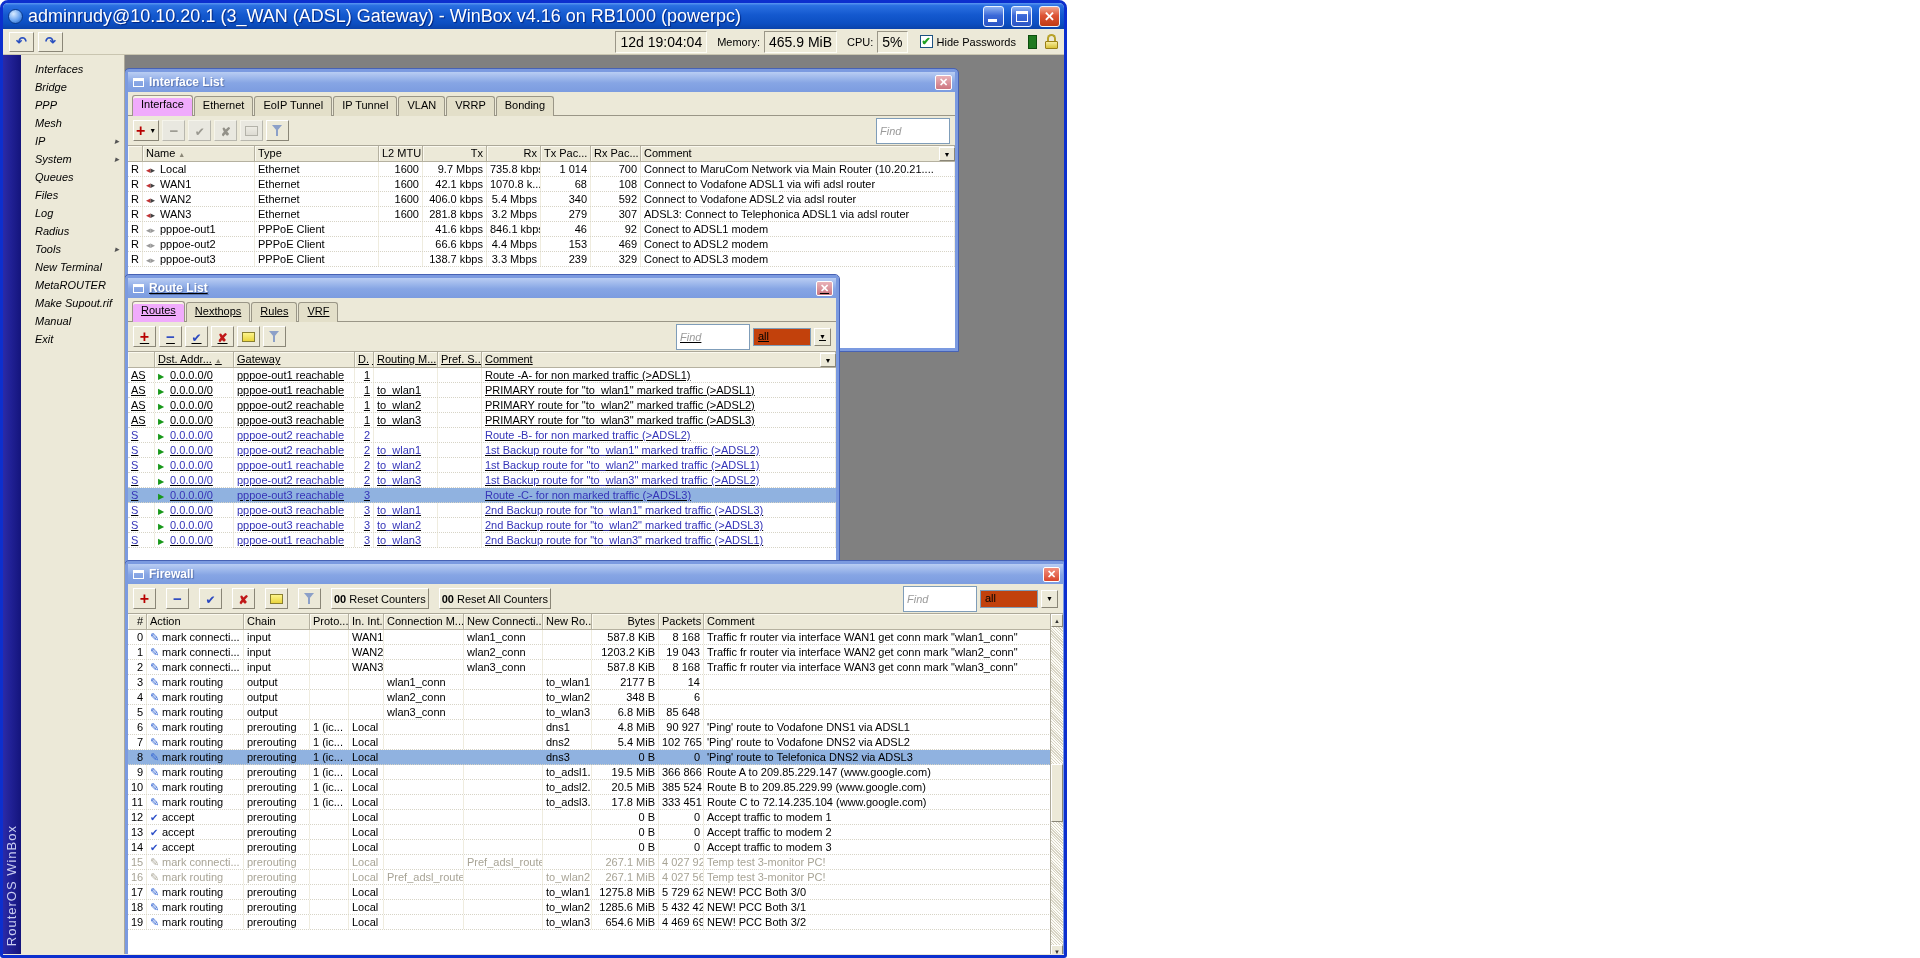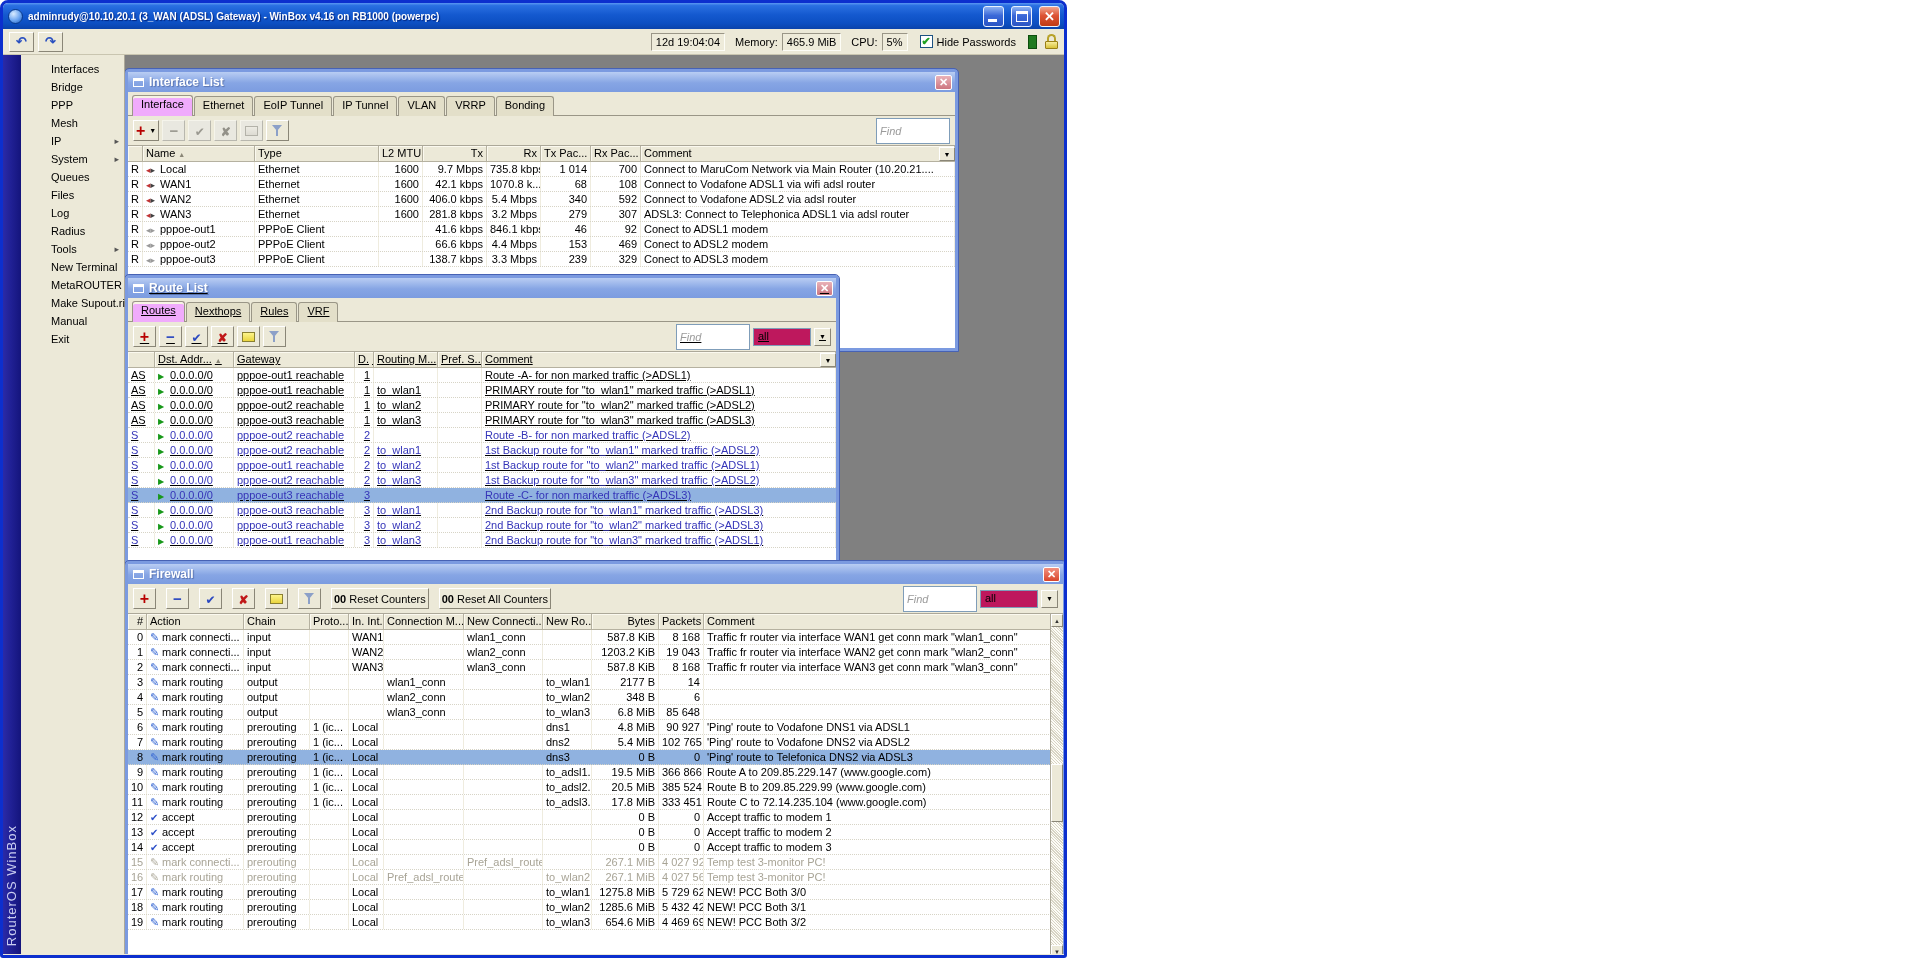--- a/index.html
+++ b/index.html
@@ -7,52 +7,52 @@
   body { font-family:"Liberation Sans", sans-serif; }
   .screen { position:relative; width:1920px; height:958px; background:#fff; overflow:hidden; }
 
   
   .main-window { position:absolute; left:0; top:0; width:1067px; height:958px;
     border:3px solid #0c2fce; border-radius:8px 8px 3px 3px; background:#ece9d8; overflow:hidden; }
   .titlebar { height:26px; display:flex; align-items:center; padding:0 4px 0 5px; gap:5px;
     background:linear-gradient(180deg,#5a97f2 0%,#2a70e2 10%,#1459cf 45%,#0c4fc2 78%,#0a43ab 100%); }
   .app-icon { width:15px; height:15px; border-radius:50%;
     background:radial-gradient(circle at 35% 30%, #d8ebff, #69a3f0 55%, #1c59ba); border:1px solid #0a3a8c; }
-  .title-text { color:#fff; font-weight:bold; font-size:10px; white-space:nowrap; overflow:hidden; flex:1;
+  .title-text { color:#fff; font-weight:normal; font-size:18px; white-space:nowrap; overflow:hidden; flex:1;
     text-shadow:1px 1px 1px #00247e; }
   .winbtn { width:21px; height:21px; border-radius:3px; border:1px solid #eaf2ff; margin-left:2px;
     background:linear-gradient(180deg,#8fb3f2,#3a68d8 45%,#2a55c4); position:relative; flex:0 0 auto; }
   .winbtn.close { background:linear-gradient(180deg,#f0a58e,#dd5335 45%,#c03a14); }
   .winbtn .g-min { position:absolute; left:4px; bottom:4px; width:9px; height:3px; background:#fff; }
   .winbtn .g-max { position:absolute; left:4px; top:4px; width:12px; height:11px; border:1px solid #fff; border-top:3px solid #fff; }
   .winbtn .g-x { position:absolute; inset:0; color:#fff; font-weight:bold; font-size:13px; line-height:19px; text-align:center; }
 
   
   .topbar { height:26px; background:#ece9d8; border-bottom:1px solid #c9c5b0; display:flex; align-items:center; padding:0 6px; gap:4px; }
   .histbtn { width:25px; height:20px; border:1px solid; border-color:#fff #8a8677 #8a8677 #fff; background:#ece9d8;
     color:#2a50c0; font-size:13px; font-weight:bold; text-align:center; line-height:17px; }
   .stat-label { font-size:11px; color:#000; margin-left:6px; }
-  .stat-box { font-size:11px; border:1px solid; border-color:#9a9687 #fdfdf6 #fdfdf6 #9a9687; background:#eeebda;
+  .stat-box { font-size:14px; border:1px solid; border-color:#9a9687 #fdfdf6 #fdfdf6 #9a9687; background:#eeebda;
     padding:2px 4px; white-space:nowrap; }
   .spacer { flex:1; }
   .cbwrap { display:flex; align-items:center; gap:4px; margin-left:8px; }
   .checkbox { width:13px; height:13px; background:#fff; border:1px solid #1d5281; font-size:11px; line-height:11px;
     text-align:center; color:#21a121; font-weight:bold; }
   .led-green { width:9px; height:14px; background:#1f7a1f; border:1px solid #0d4d0d; margin-left:8px; }
   .lock { width:13px; height:15px; position:relative; margin-left:4px; }
   .lock .shackle { width:9px; height:7px; border:2px solid #b8a22a; border-bottom:none; border-radius:5px 5px 0 0; margin:0 auto; }
   .lock .lbody { width:13px; height:8px; background:linear-gradient(#f8ec9a,#d8c23a); border:1px solid #9a7f16; border-radius:1px; }
 
   
   .mainbody { position:relative; display:flex; height:calc(100% - 53px); }
   .brand-strip { width:18px; background:linear-gradient(90deg,#2a2aa8,#14147c); position:relative; flex:0 0 auto; }
   .brand-text { position:absolute; bottom:8px; left:1px; writing-mode:vertical-rl; transform:rotate(180deg);
     color:#c9cdf0; font-size:13px; letter-spacing:1px; white-space:nowrap; }
   .sidebar { width:104px; background:#ece9d8; border-right:1px solid #aca899; flex:0 0 auto; padding-top:5px; }
-  .menu-item { position:relative; height:18px; line-height:18px; padding-left:30px; font-size:11px; color:#000; white-space:nowrap; }
+  .menu-item { position:relative; height:18px; line-height:18px; padding-left:14px; font-size:11px; color:#000; white-space:nowrap;font-style:italic; }
   .submenu-arrow { position:absolute; right:5px; top:0; font-size:9px; color:#555; }
   .mdi { position:relative; flex:1; background:#808080; overflow:hidden; }
 
   
   .cwin { position:absolute; background:#ece9d8; border:3px solid #7b9ae0; outline:1px solid #4762b4;
     border-radius:4px 4px 0 0; display:flex; flex-direction:column; overflow:hidden; }
   .ctitle { height:20px; flex:0 0 auto; display:flex; align-items:center; gap:5px; padding:0 3px 0 5px;
     background:linear-gradient(180deg,#bccff4 0%,#8fadе8 40%,#7e9ddf 60%,#company 100%);
     background:linear-gradient(180deg,#b9cdf3,#86a5e4 55%,#7c9ce0); }
   .cwin-icon { width:11px; height:9px; border:1px solid #fff; box-shadow:inset 0 2px #fff; background:transparent; }
@@ -80,21 +80,21 @@
   .check-icon::before { content:"✔"; color:#2a48c0; font-size:12px; }
   .cross-icon::before { content:"✘"; color:#c01818; font-weight:bold; font-size:12px; }
   .note-icon { width:13px; height:10px; background:linear-gradient(#fdf48a,#ead53e); border:1px solid #8a8030; }
   .filter-icon { width:13px; height:13px; position:relative; }
   .filter-icon::before { content:""; position:absolute; left:1px; top:1px; border-left:5px solid transparent;
     border-right:5px solid transparent; border-top:6px solid #8ca0c8; }
   .filter-icon::after { content:""; position:absolute; left:5px; top:6px; width:2px; height:6px; background:#8ca0c8; }
   .find-input { width:74px; height:18px; border:1px solid #7f9db9; font-size:11px; padding:12px 3px; background:#fff;
     font-family:"Liberation Sans",sans-serif; }
   .find-input::placeholder { color:#9a9a9a; font-style:italic; }
-  .all-box { width:58px; height:18px; border:1px solid #7f9db9; background:#be185d; font-size:11px; padding:1px 4px; }
+  .all-box { width:58px; height:18px; border:1px solid #7f9db9; background:#c2410c; font-size:11px; padding:1px 4px; }
   .drop-btn { width:17px; height:18px; border:1px solid; border-color:#fff #8a8677 #8a8677 #fff; background:#ece9d8;
     font-size:7px; text-align:center; line-height:16px; }
 
   
   .tablewrap { flex:1; position:relative; overflow:hidden; background:#fff; border-top:1px solid #aca899; }
   .trow { display:grid; height:15px; line-height:14px; font-size:11px; white-space:nowrap; background:#fff; }
   .trow.thead { background:#ece9d8; height:16px; }
   .cell { overflow:hidden; padding:0 3px; border-right:1px solid #efecdf; }
   .hcell { background:#ece9d8; border-right:1px solid #b5b1a0; border-bottom:1px solid #b5b1a0;
     box-shadow:inset 1px 1px 0 #fbf9ef; color:#000; }

